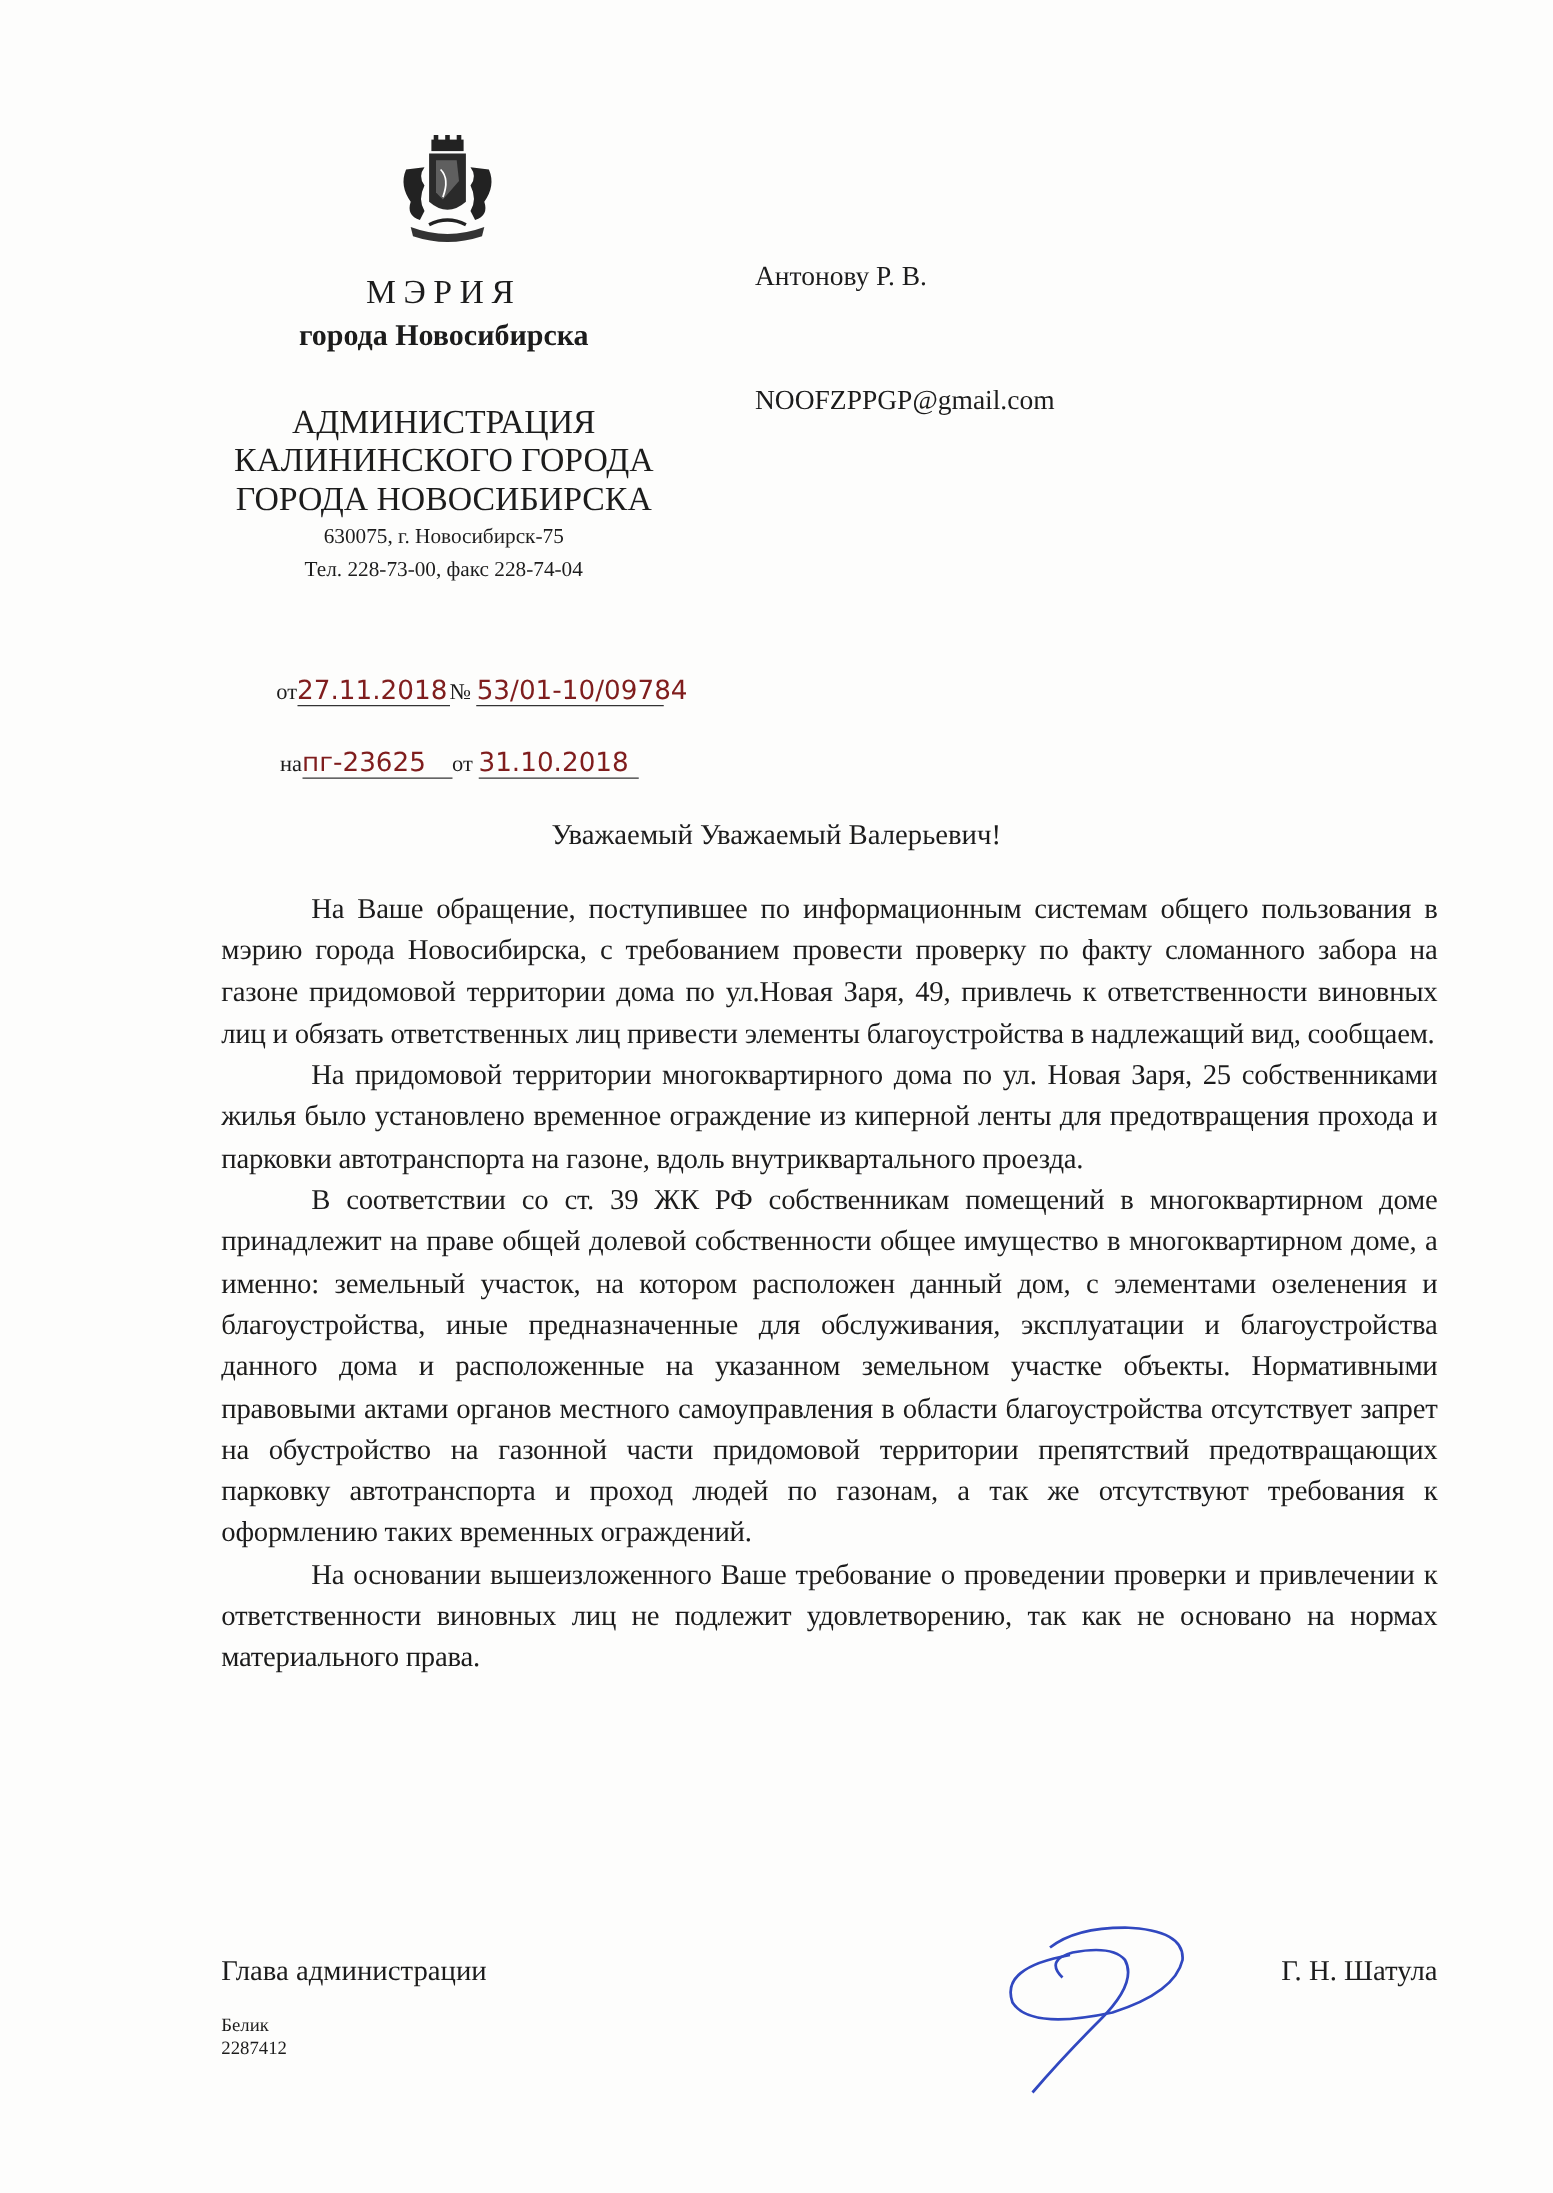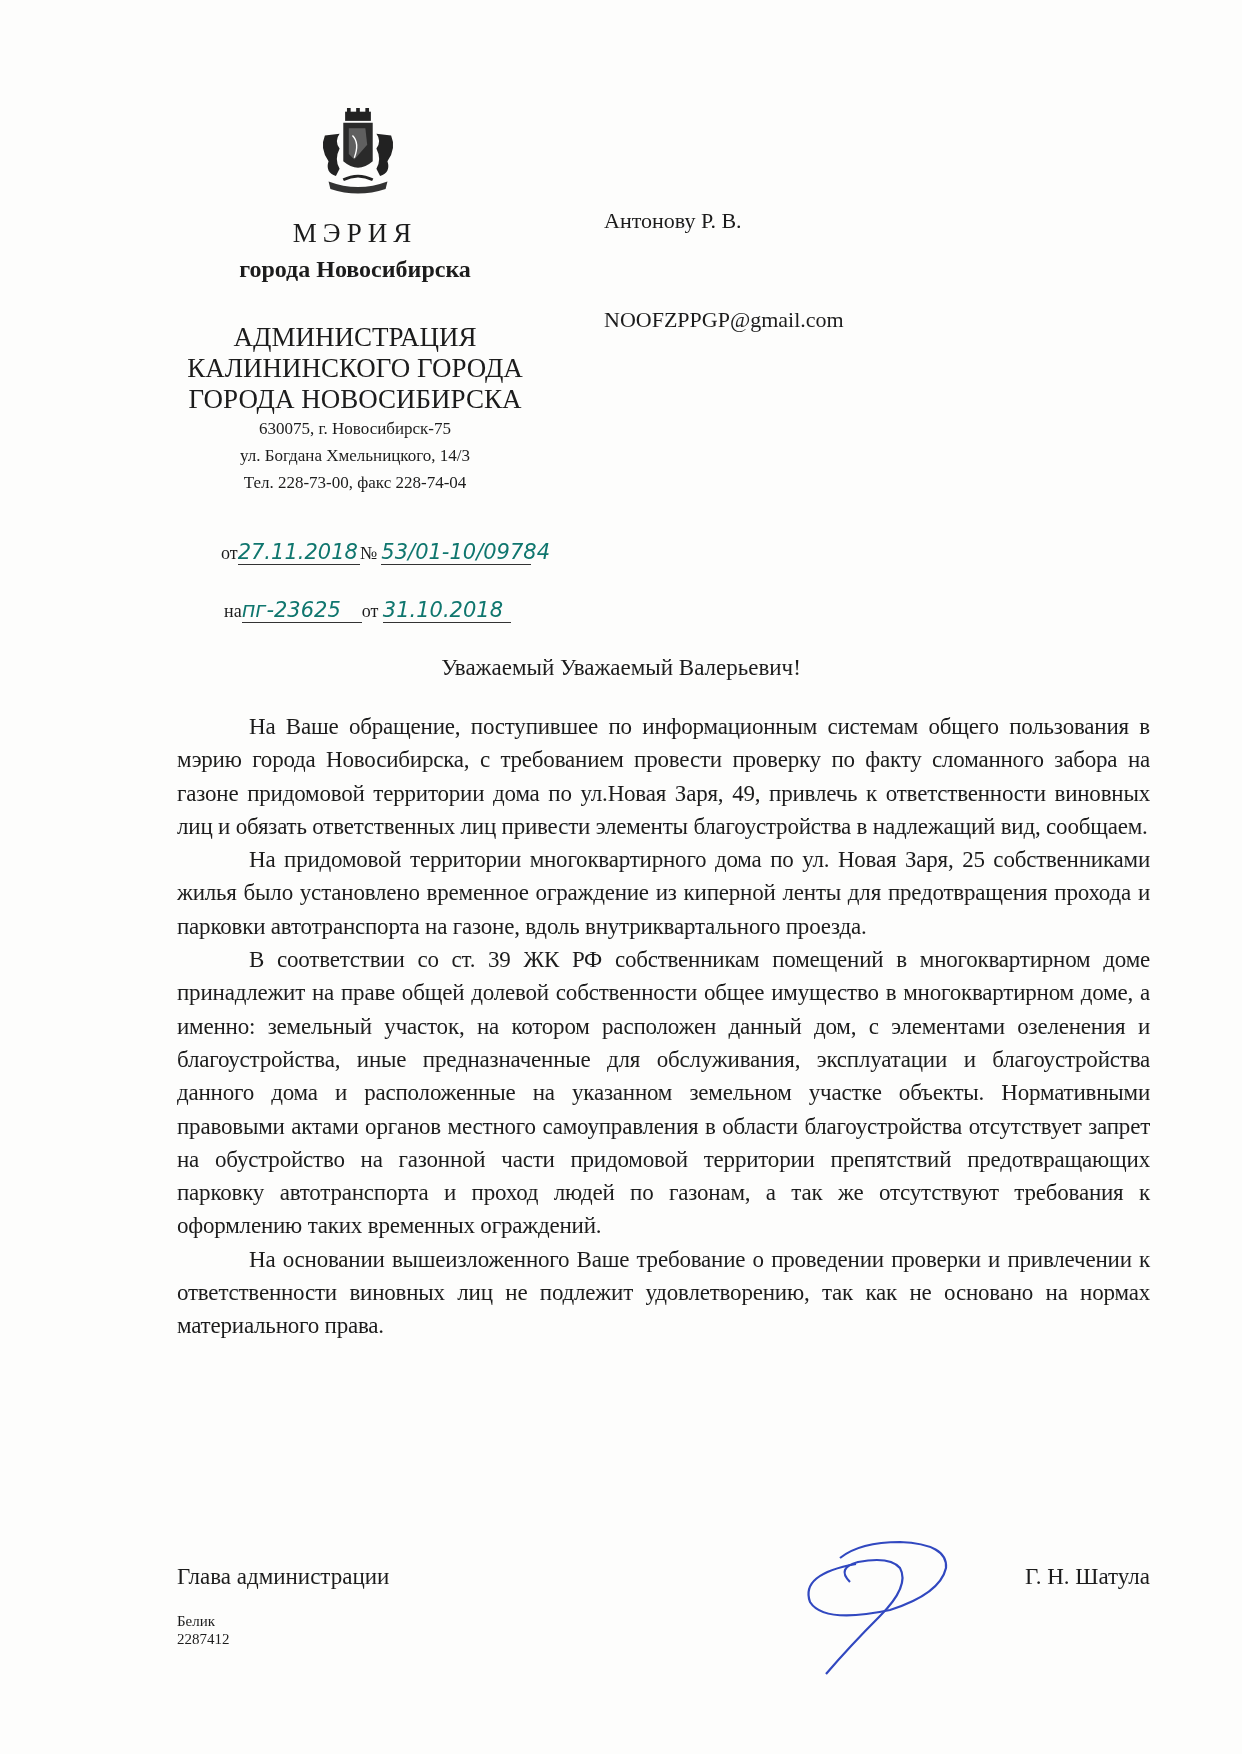--- a/index.html
+++ b/index.html
@@ -9,21 +9,21 @@
   }
   .abs { position: absolute; }
   .emblem { left: 312px; top: 108px; width: 92px; height: 92px; }
   .hdr-center { text-align: center; left: 180px; width: 350px; }
   .mayor-title { top: 218px; font-size: 27px; font-weight: normal; letter-spacing: 6px; }
   .mayor-sub { top: 256px; font-size: 24px; font-weight: bold; }
   .admin-line { font-size: 27px; line-height: 31px; }
   .addr-line { font-size: 17px; line-height: 27px; }
   .recipient { left: 604px; font-size: 22px; }
   .reg-row { font-size: 18px; white-space: nowrap; }
-  .hand { font-family: "DejaVu Sans", sans-serif; font-style: italic; color: #0f766e; font-size: 21px; }
+  .hand { font-family: "DejaVu Sans", sans-serif; color: #7f1d1d; font-size: 21px; }
   .uline { display: inline-block; border-bottom: 1.5px solid #333; text-align: left; vertical-align: baseline; }
   .greeting { left: 0; width: 1242px; text-align: center; top: 655px; font-size: 23px; font-family: "Liberation Sans Narrow", "Liberation Serif", serif; }
   .body-text {
     left: 177px; width: 973px; top: 710px; font-size: 23px; line-height: 33.3px;
     text-align: justify; font-family: "Liberation Serif", serif; letter-spacing: -0.2px;
   }
   .body-text p { margin: 0; text-indent: 72px; }
   .sign-left { left: 177px; top: 1564px; font-size: 23px; }
   .sign-right { right: 92px; top: 1564px; font-size: 23px; }
   .executor { left: 177px; top: 1612px; font-size: 15px; line-height: 18px; }
@@ -47,21 +47,20 @@
 </svg>
 
 <div class="abs hdr-center mayor-title">МЭРИЯ</div>
 <div class="abs hdr-center mayor-sub">города Новосибирска</div>
 
 <div class="abs hdr-center" style="top:322px; left:165px; width:380px;">
   <div class="admin-line">АДМИНИСТРАЦИЯ</div>
   <div class="admin-line">КАЛИНИНСКОГО ГОРОДА</div>
   <div class="admin-line">ГОРОДА НОВОСИБИРСКА</div>
   <div class="addr-line">630075, г. Новосибирск-75</div>
-  <div class="addr-line">ул. Богдана Хмельницкого, 14/3</div>
   <div class="addr-line">Тел. 228-73-00, факс 228-74-04</div>
 </div>
 
 <div class="abs reg-row" style="left:221px; top:540px;">
   <span>от</span><span class="uline hand" style="width:122px;">27.11.2018</span><span>№</span>
   <span class="uline hand" style="width:150px;">53/01-10/09784</span>
 </div>
 <div class="abs reg-row" style="left:224px; top:598px;">
   <span>на</span><span class="uline hand" style="width:120px;">пг-23625</span><span>от</span>
   <span class="uline hand" style="width:128px;">31.10.2018</span>

